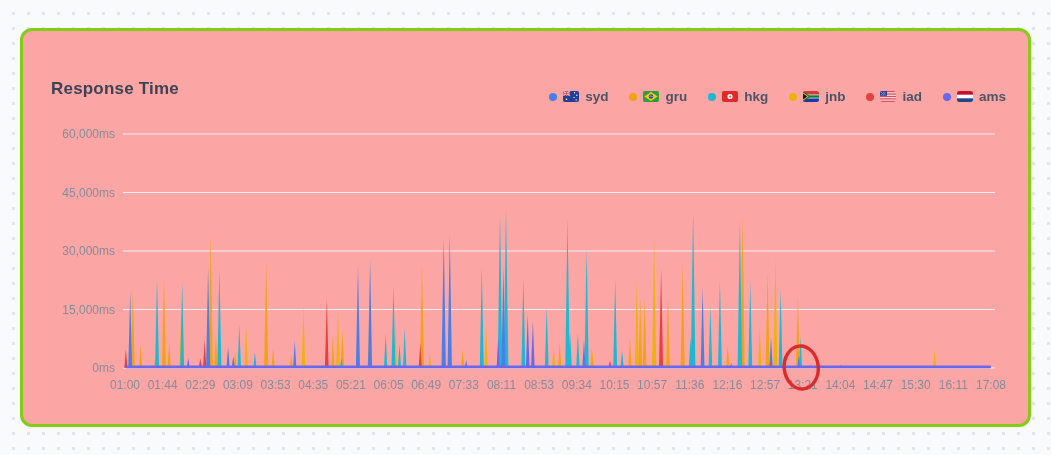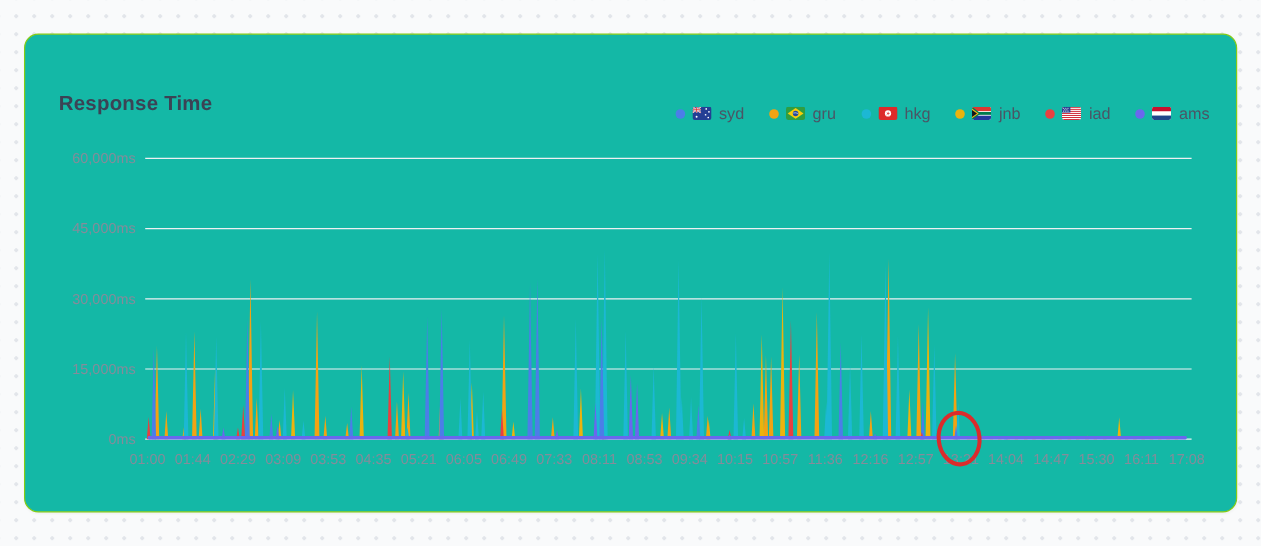--- a/index.html
+++ b/index.html
@@ -6,33 +6,33 @@
   body{
     width:1051px;height:455px;overflow:hidden;
     font-family:"Liberation Sans","DejaVu Sans",sans-serif;
     background-color:#f9fafb;
     background-image:radial-gradient(circle,#e2e5ea 1.5px,transparent 1.6px);
     background-size:15px 15px;background-position:6px 6px;
   }
   .page{position:relative;width:1051px;height:455px;}
   .card{
     position:absolute;left:20px;top:28px;width:1011px;height:399px;
-    background:#14b8a6;border:1px solid #84cc16;border-radius:12px;
+    background:#fca5a5;border:3px solid #84cc16;border-radius:12px;
     box-shadow:0 1px 2px rgba(16,24,40,.04);
     box-sizing:border-box;
   }
   .card-title{
     position:absolute;left:28px;top:48px;margin:0;
     font-size:17px;font-weight:700;color:#3b4355;letter-spacing:.2px;
   }
   .legend{
     position:absolute;top:58px;right:22px;margin:0;padding:0;
     list-style:none;display:flex;align-items:center;gap:21px;
   }
-  .legend li{display:flex;align-items:center;gap:6px;cursor:pointer;}
+  .legend li{display:flex;align-items:center;gap:6px;cursor:pointer;font-weight:bold;}
   .legend .dot{width:8px;height:8px;border-radius:50%;display:inline-block;}
   .legend .flag{
     width:16px;height:11px;display:inline-block;overflow:hidden;
     border-radius:2px;box-shadow:0 0 0 .5px rgba(0,0,0,.08) inset;
   }
   .legend .flag svg{display:block;}
   .legend .lbl{font-size:13.5px;color:#4b5565;}
   #chart{position:absolute;left:0;top:0;width:1011px;height:399px;}
   .axis-text{font-size:12px;fill:#858c9a;}
 </style>

